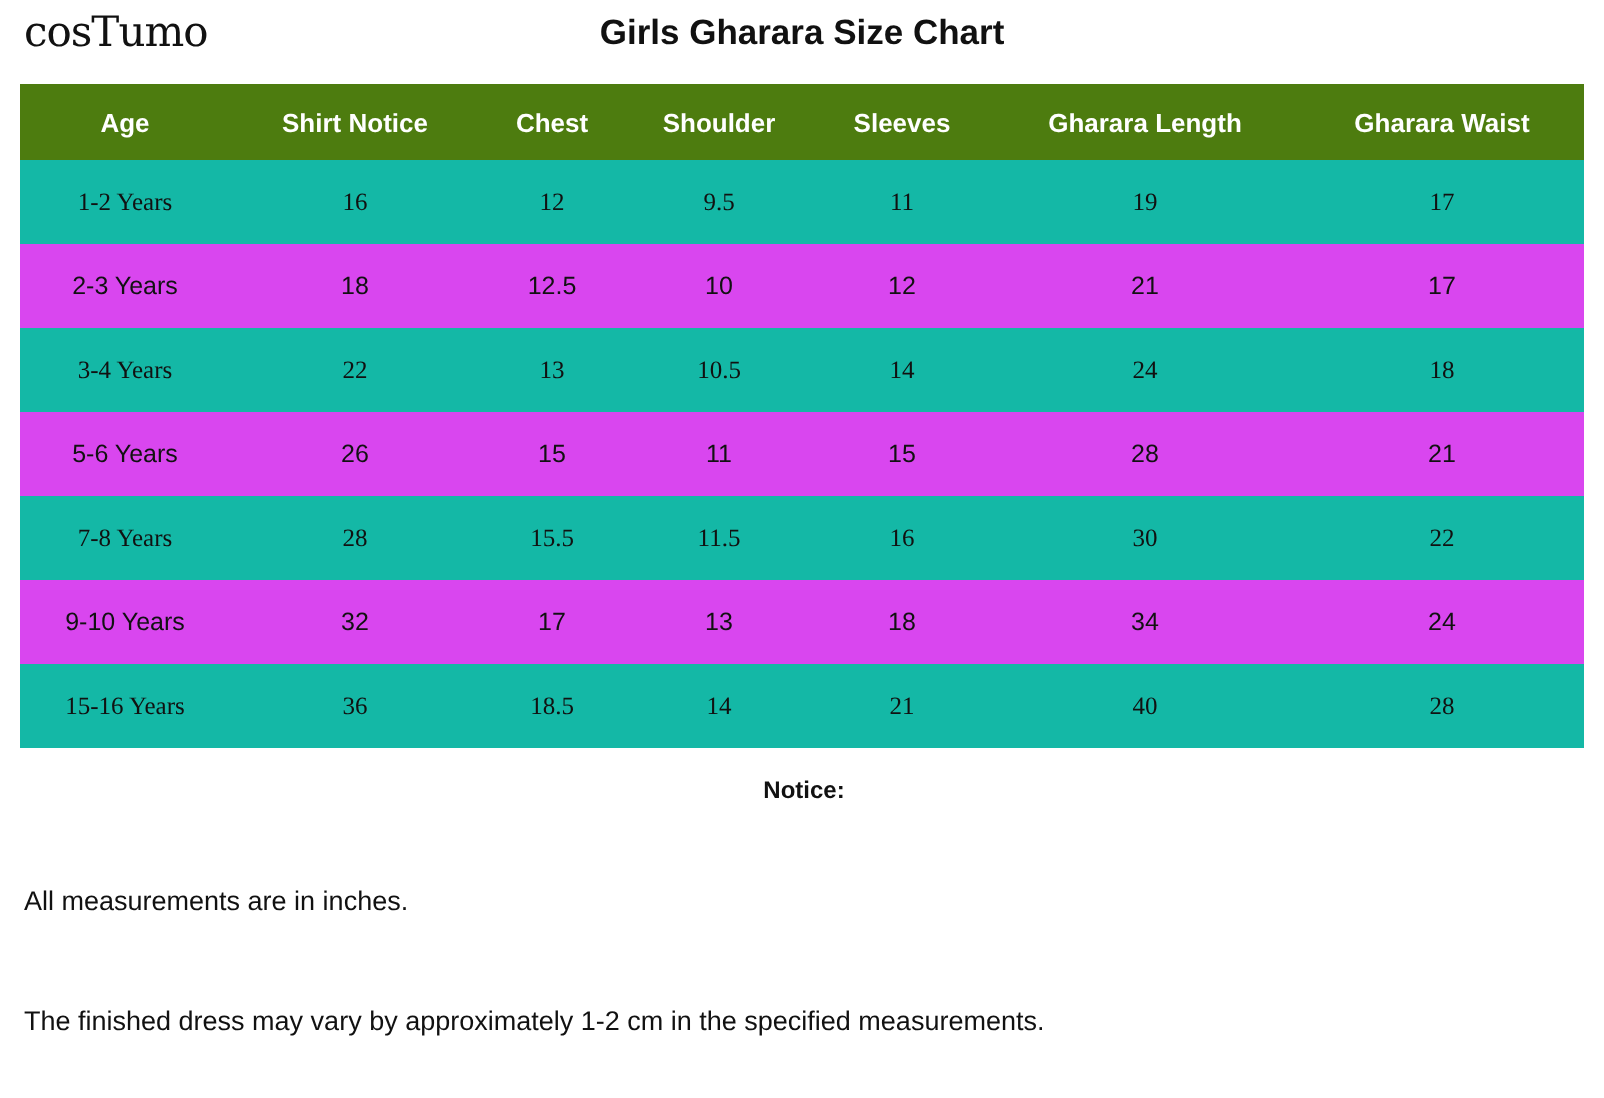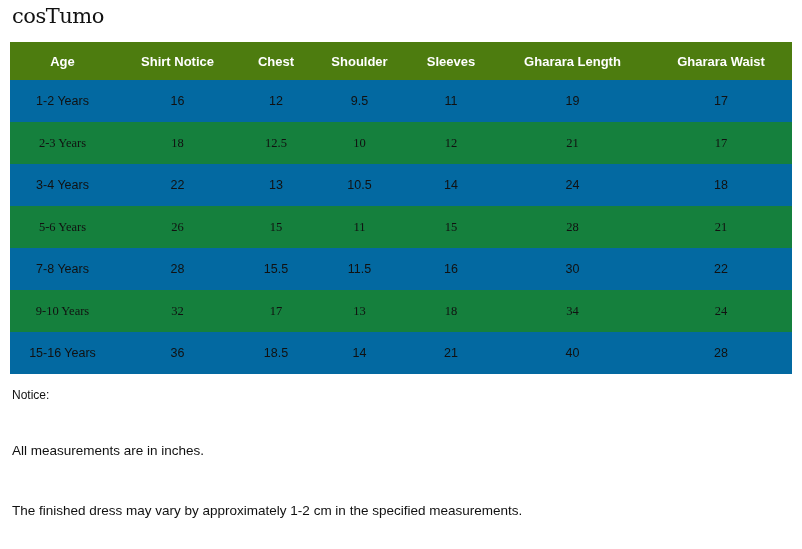--- a/index.html
+++ b/index.html
@@ -70,59 +70,61 @@
     text-align: center;
     vertical-align: middle;
     font-size: 12.5px;
     color: #111111;
     border: none;
   }
   table.size-chart tbody td.age-cell {
     text-align: center;
   }
   table.size-chart tbody tr.row-alt td {
-    background: #15803d;
+    background: #d946ef;
+  }
+  table.size-chart tbody tr.row-plain td {
+    background: #14b8a6;
     font-family: Liberation Serif, serif;
-  }
-  table.size-chart tbody tr.row-plain td {
-    background: #0369a1;
   }
   
   col.c0 { width: 105px; }
   col.c1 { width: 125px; }
   col.c2 { width: 72px; }
   col.c3 { width: 95px; }
   col.c4 { width: 88px; }
   col.c5 { width: 155px; }
   col.c6 { width: 142px; }
   
   .notice {
     margin-top: 14px;
     padding-left: 2px;
   }
   .notice-title {
     font-size: 12px;
-    font-weight: normal;
+    font-weight: bold;
     color: #111111;
     margin-bottom: 0;
+    text-align: center;
   }
   .notice-line {
     font-size: 13.5px;
     color: #111111;
     line-height: 22px;
     margin-top: 38px;
   }
 </style>
 </head>
 <body>
 
 <div class="page">
 
   <div class="header">
     <div class="brand">cosTumo</div>
+    <div class="chart-title">Girls Gharara Size Chart</div>
   </div>
 
   <table class="size-chart">
     <colgroup>
       <col class="c0">
         <col class="c1">
         <col class="c2">
         <col class="c3">
         <col class="c4">
         <col class="c5">

